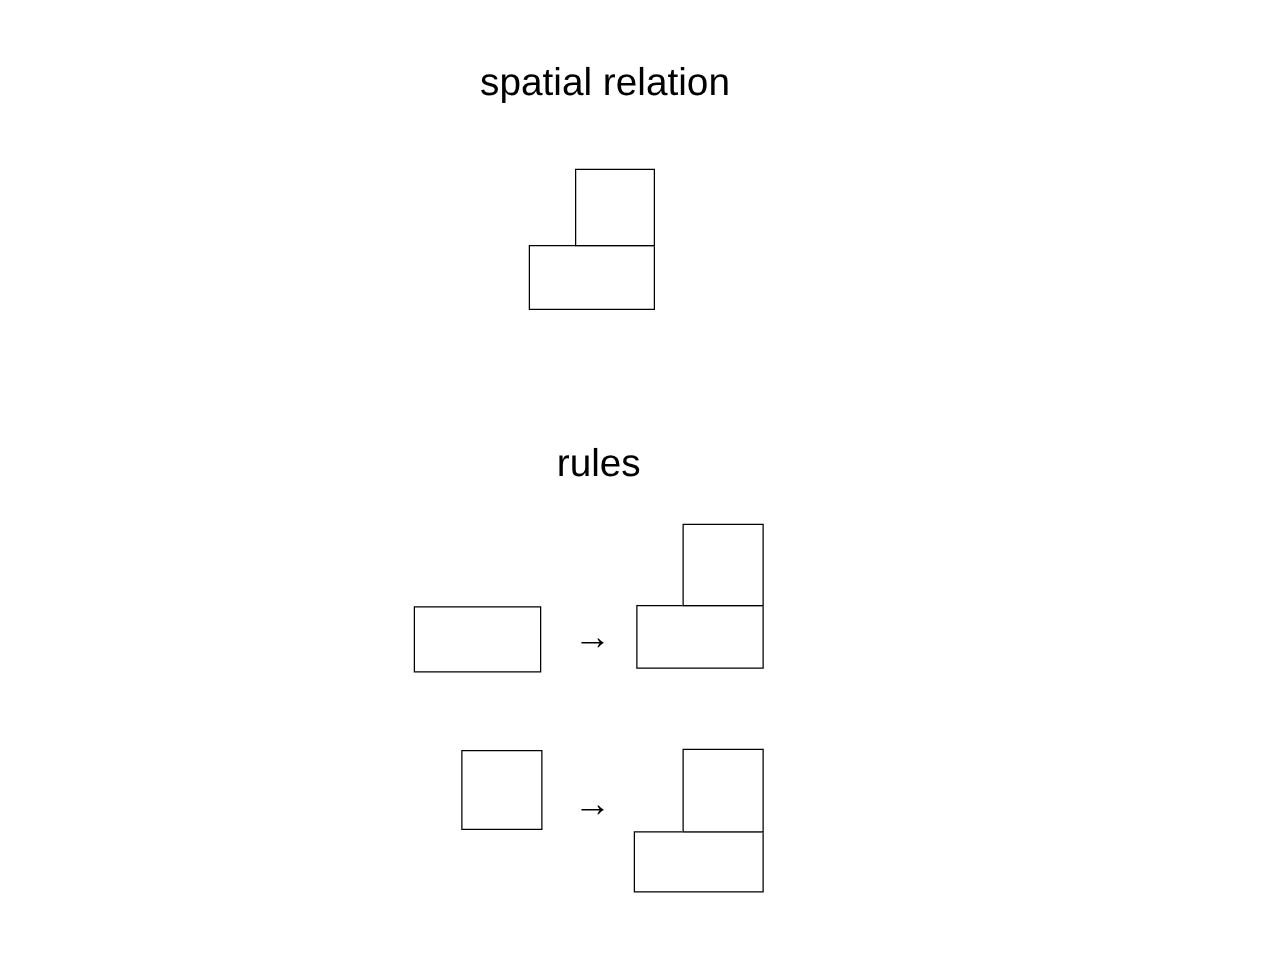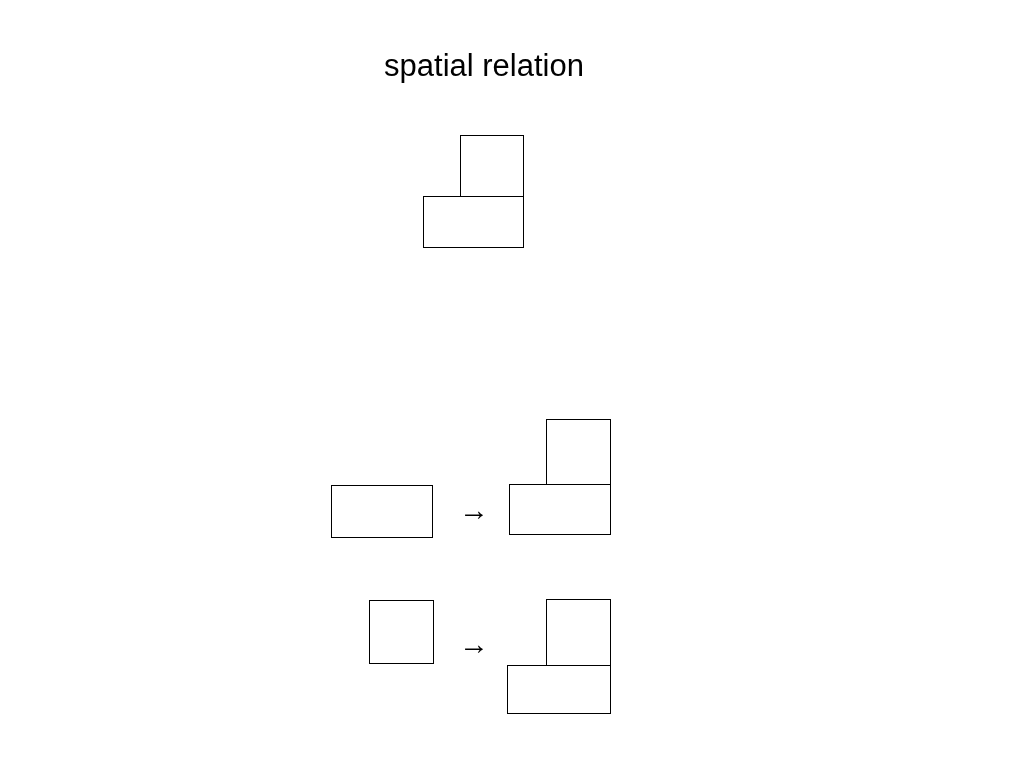--- a/index.html
+++ b/index.html
@@ -78,20 +78,21 @@
 
 <div id="canvas">
 
   <div class="label" id="title-label">spatial relation</div>
 
   <div>
     <div class="shape-box" id="figure-base-rect"></div>
     <div class="shape-box" id="figure-top-square"></div>
   </div>
 
+  <div class="label" id="rules-label">rules</div>
 
   <div>
     <div class="shape-box" id="rule1-lhs-rect"></div>
 
     <div class="arrow-glyph" id="rule1-arrow">→</div>
 
     <div class="shape-box" id="rule1-rhs-base-rect"></div>
     <div class="shape-box" id="rule1-rhs-top-square"></div>
   </div>
 

